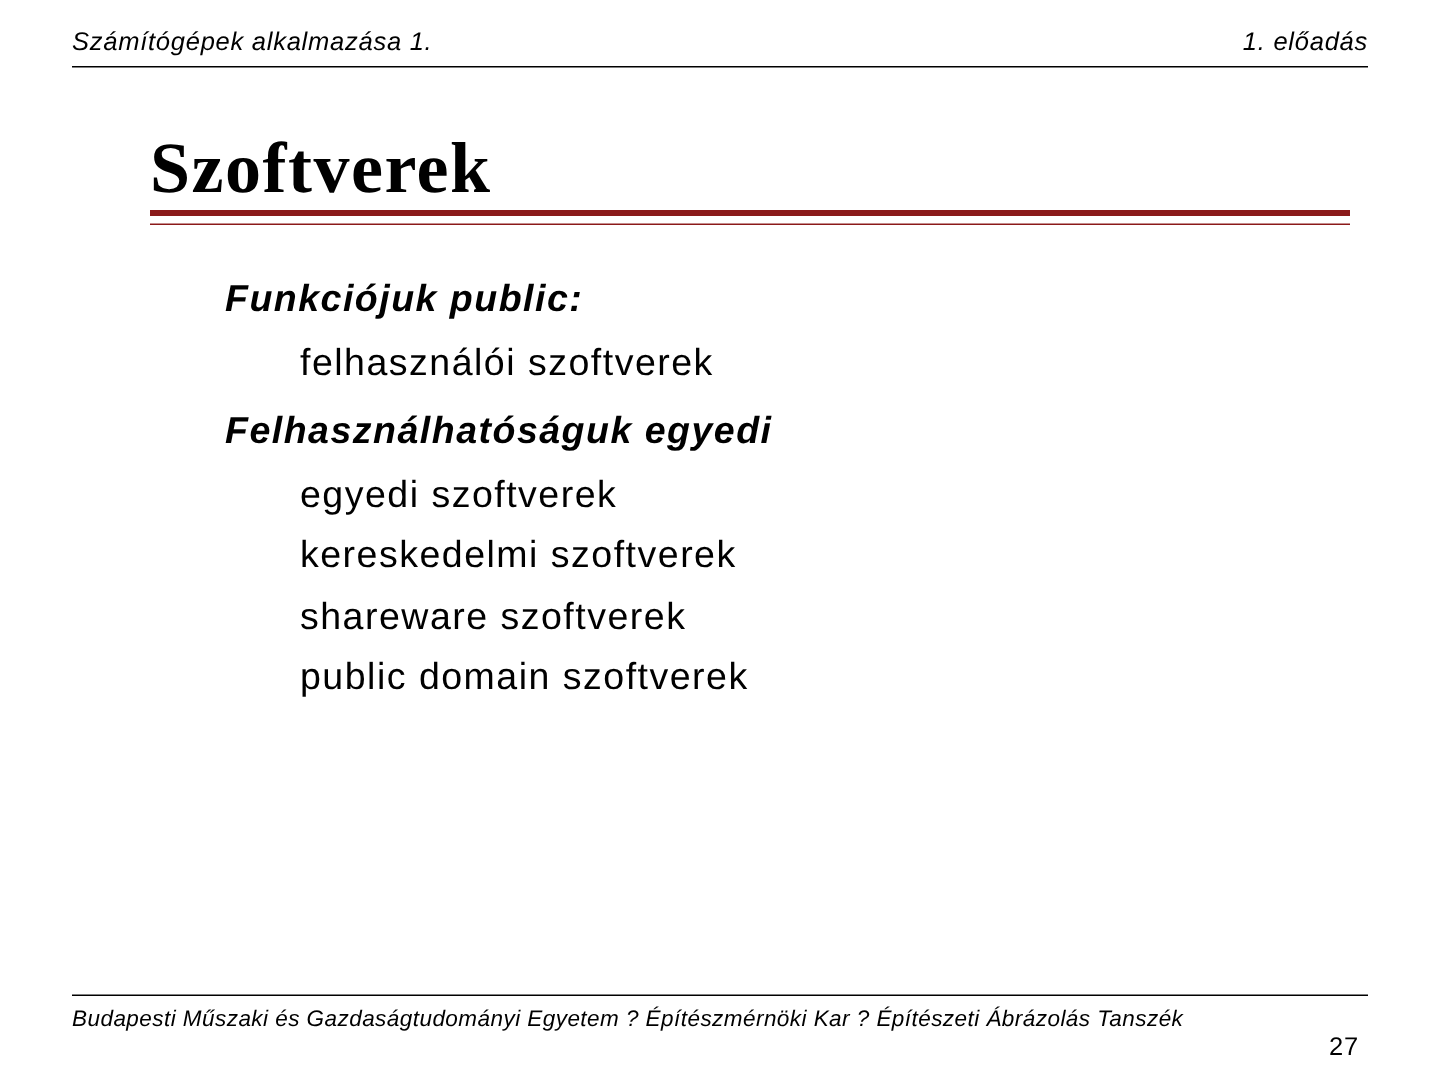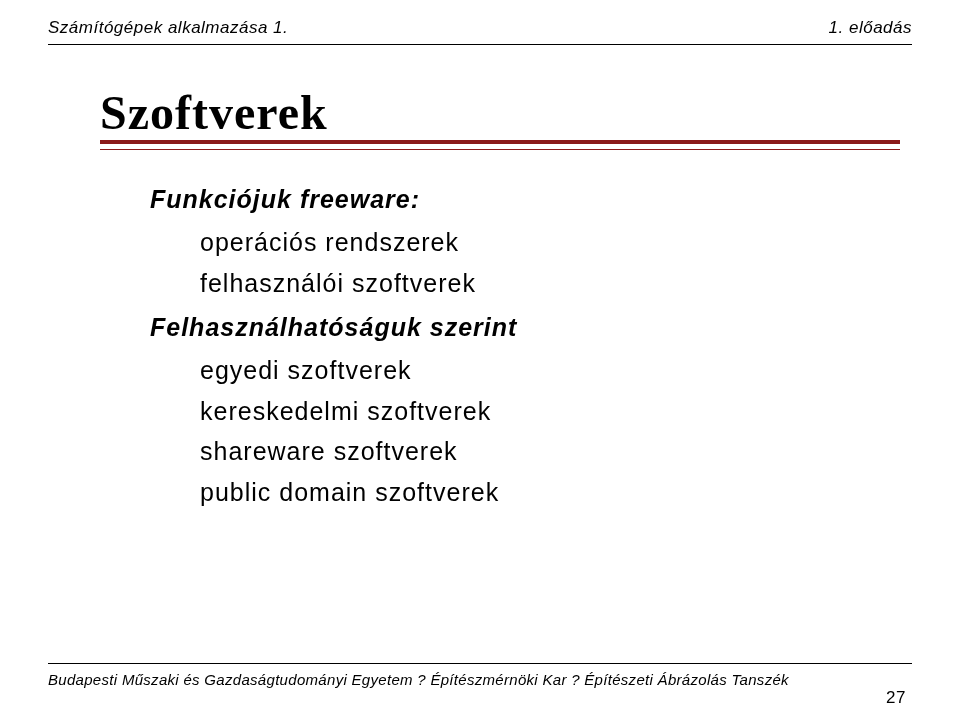--- a/index.html
+++ b/index.html
@@ -106,25 +106,24 @@
 <div class="header">
   <span>Számítógépek alkalmazása 1.</span>
   <span>1. előadás</span>
 </div>
 <div class="header-underline"></div>
 
 <div class="title">Szoftverek</div>
 <div class="title-underline"></div>
 
 <div class="content">
-  <div class="subhead">Funkciójuk freeware:</div>
-  <div class="item">operációs rendszerek</div>
+  <div class="subhead">Funkciójuk public:</div>
   <div class="item">felhasználói szoftverek</div>
 
-  <div class="subhead2">Felhasználhatóságuk szerint</div>
+  <div class="subhead2">Felhasználhatóságuk egyedi</div>
   <div class="item">egyedi szoftverek</div>
   <div class="item">kereskedelmi szoftverek</div>
   <div class="item">shareware szoftverek</div>
   <div class="item">public domain szoftverek</div>
 </div>
 
 <div class="footer-line"></div>
 <div class="footer-text">Budapesti Műszaki és Gazdaságtudományi Egyetem ? Építészmérnöki Kar ? Építészeti Ábrázolás Tanszék</div>
 <div class="page-number">27</div>
 

